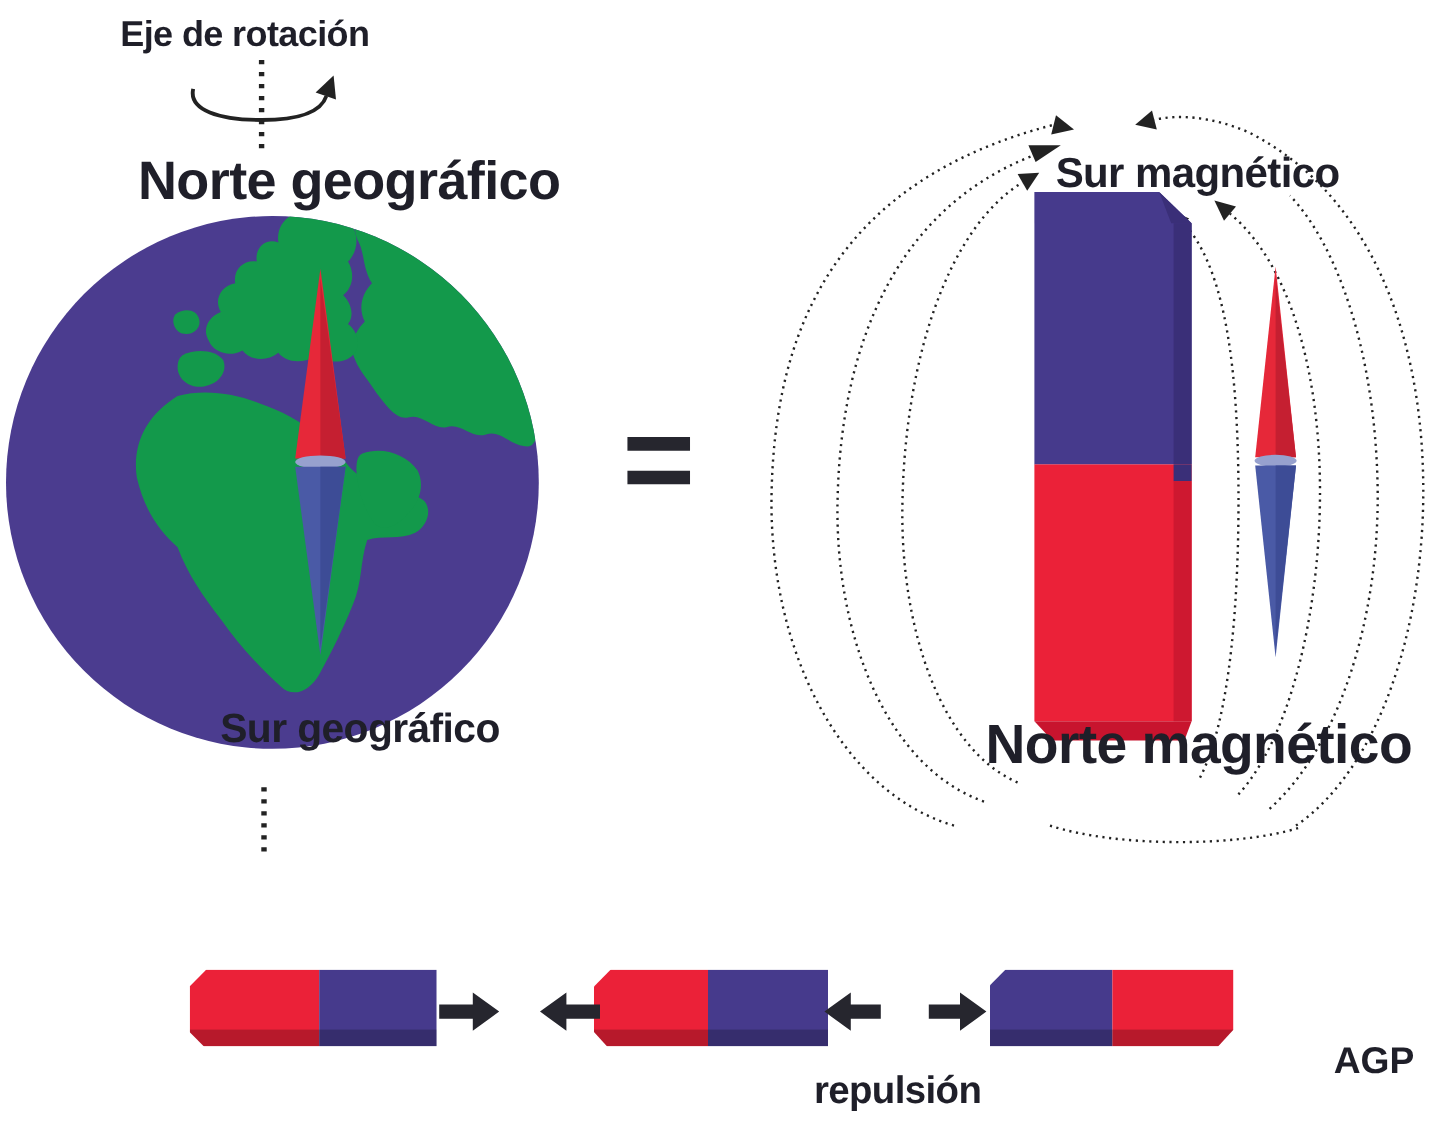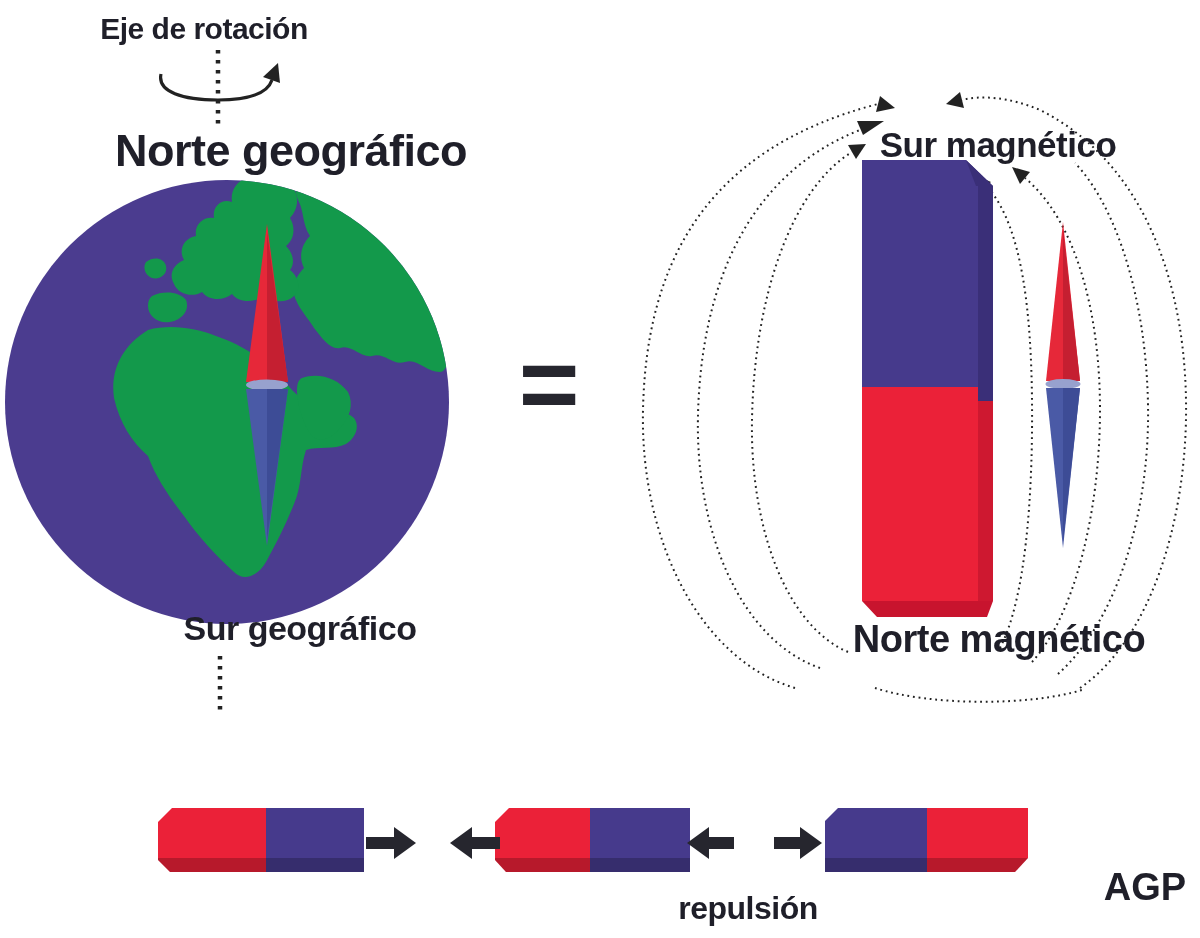--- a/index.html
+++ b/index.html
@@ -7,26 +7,26 @@
     position:relative;width:1200px;height:938px;background:#ffffff;overflow:hidden;
     font-family:"Liberation Sans",sans-serif;
   }
   .art{position:absolute;left:0;top:0;width:1200px;height:938px;}
   .lbl{
     position:absolute;transform:translateX(-50%);
     font-weight:700;color:#1f1f29;white-space:nowrap;letter-spacing:-0.5px;
   }
   .lbl-eje{left:204px;top:12px;font-size:30px;}
   .lbl-norte-geo{left:291px;top:125px;font-size:45px;}
-  .lbl-sur-geo{left:300px;top:609px;font-size:34px;text-align:center;}
+  .lbl-sur-geo{left:300px;top:588px;font-size:34px;text-align:center;}
   .lbl-sur-mag{left:998px;top:125px;font-size:35px;}
-  .lbl-norte-mag{left:999px;top:618px;font-size:38px;}
+  .lbl-norte-mag{left:999px;top:593px;font-size:46px;}
   .lbl-atraccion{left:424px;top:890px;font-size:32px;}
   .lbl-repulsion{left:748px;top:890px;font-size:32px;}
-  .lbl-agp{left:1145px;top:866px;font-size:38px;letter-spacing:0;}
+  .lbl-agp{left:1145px;top:866px;font-size:31px;letter-spacing:0;}
   .lbl-equals{
     left:549px;top:384px;transform:translate(-50%,-50%);
     font-size:104px;font-weight:700;color:#26262e;letter-spacing:0;
   }
 </style>
 </head>
 <body>
 
 <div class="canvas">
 

